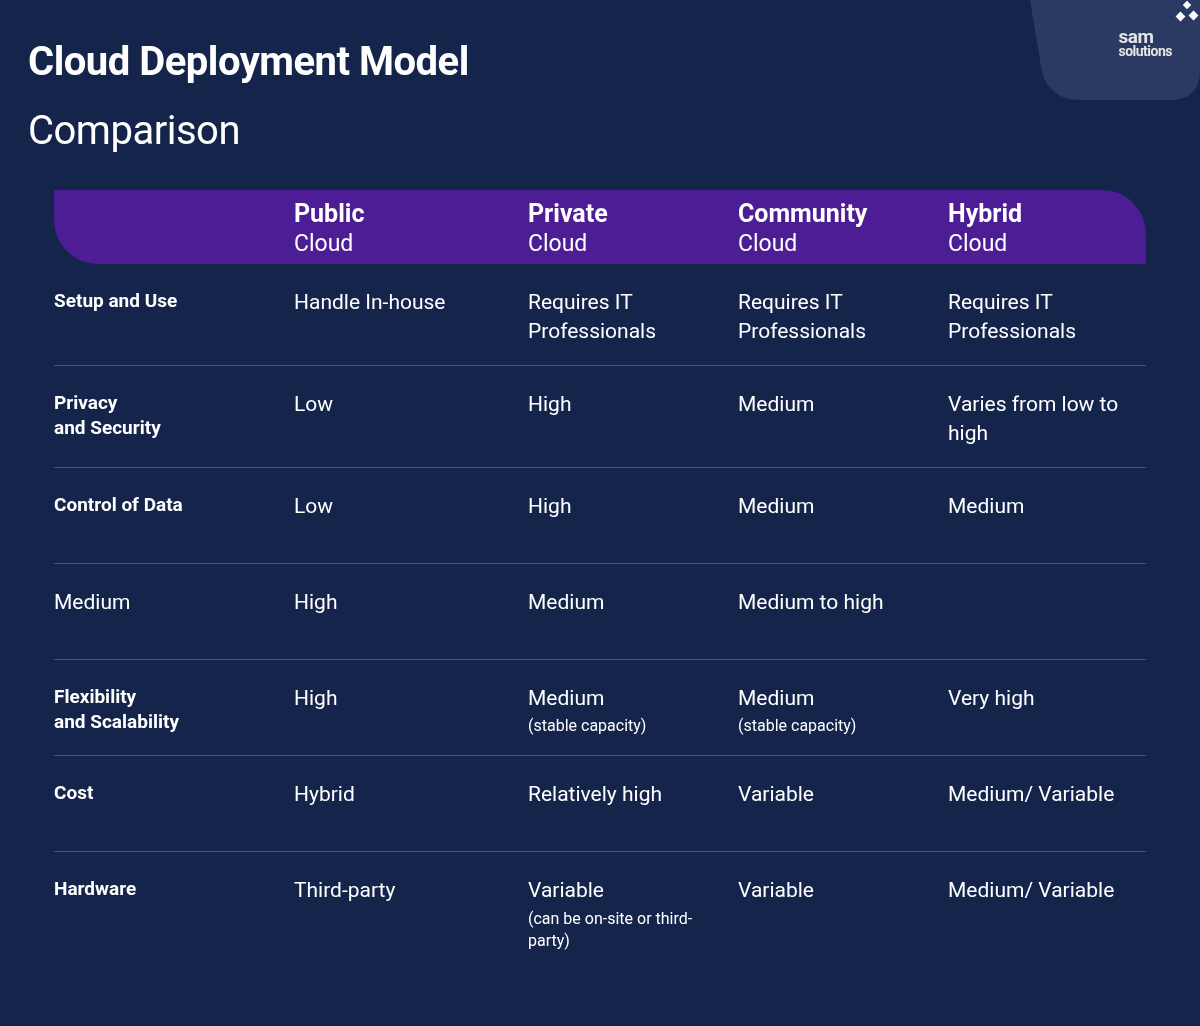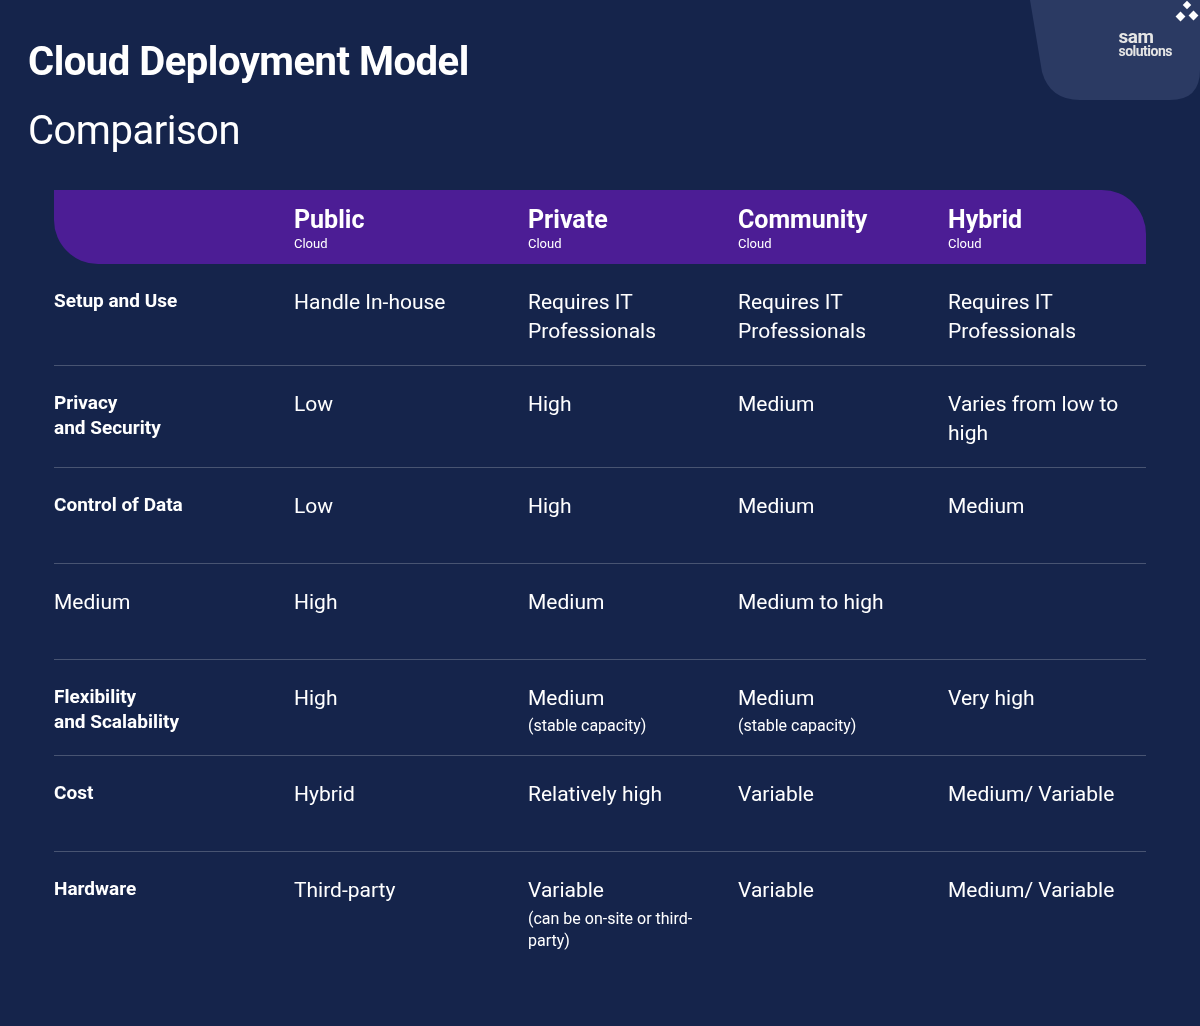--- a/index.html
+++ b/index.html
@@ -40,21 +40,21 @@
     border-radius: 0 44px 0 44px;
     display: grid;
     grid-template-columns: 240px 234px 210px 210px 1fr;
     height: 74px;
     align-items: center;
     padding-left: 0;
   }
   .header-row .hcell { padding-top: 4px; }
   .header-row .hspacer { }
   .header-title { font-size: 25px; font-weight: 700; line-height: 1.05; }
-  .header-sub { font-size: 13px; font-weight: 400; margin-top: 2px; }
+  .header-sub { font-size: 23px; font-weight: 400; margin-top: 2px; }
   .body-row {
     display: grid;
     grid-template-columns: 240px 234px 210px 210px 1fr;
     border-bottom: 1px solid rgba(255,255,255,0.22);
     min-height: 96px;
     padding-top: 24px;
     padding-bottom: 18px;
   }
   .body-row:last-child { border-bottom: none; }
   .row-label { font-size: 19px; font-weight: 700; line-height: 1.35; }

